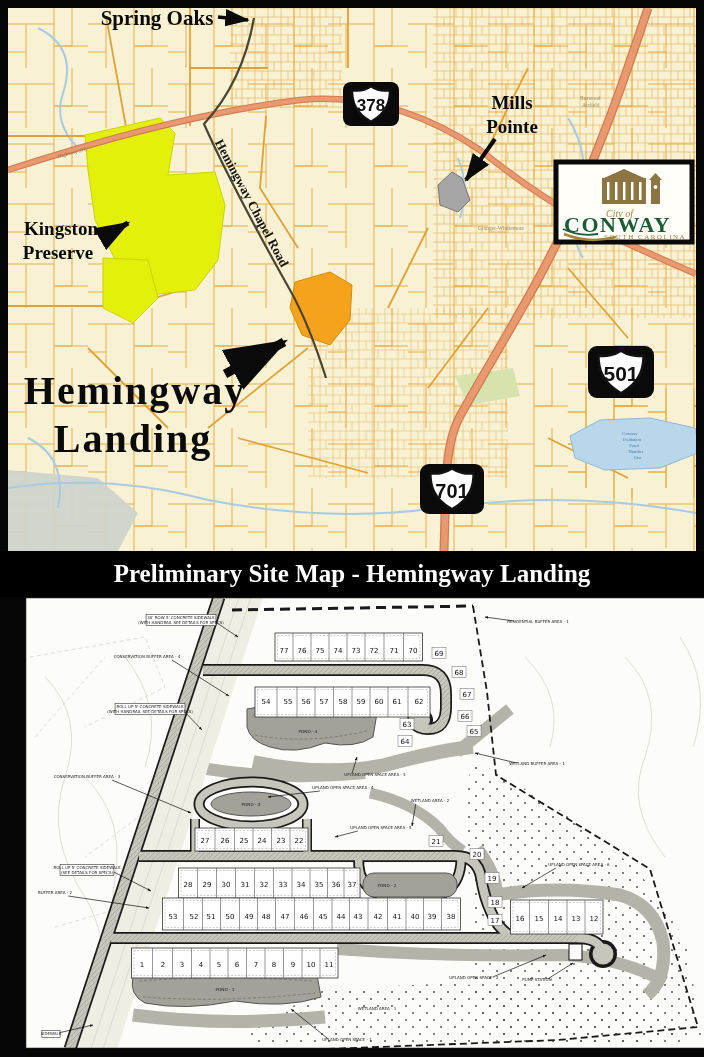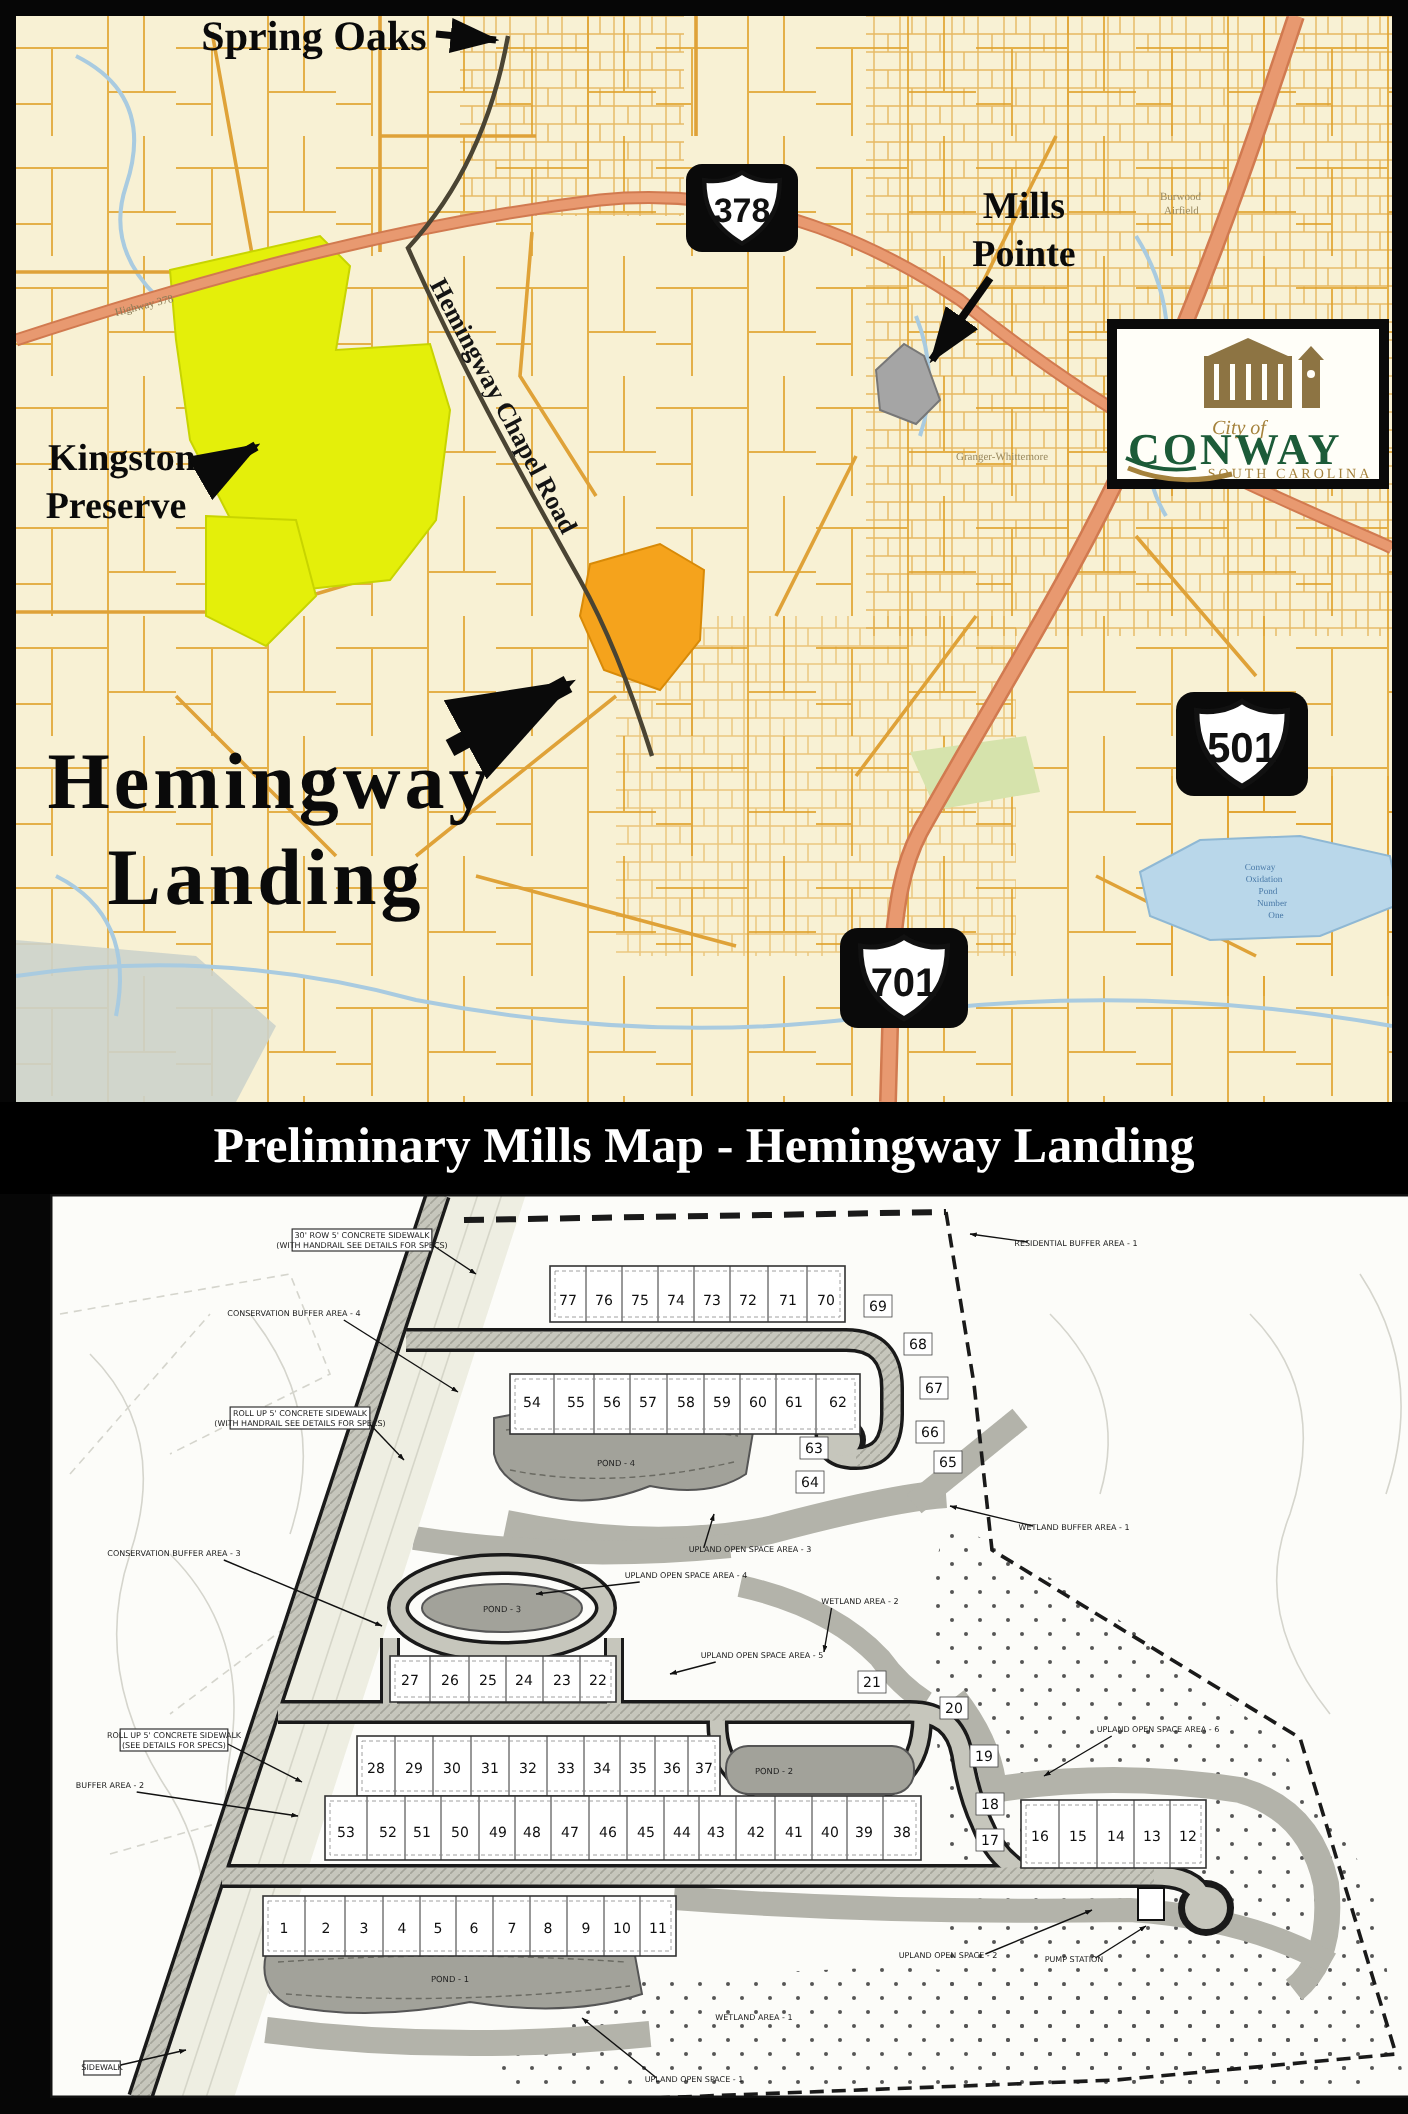--- a/index.html
+++ b/index.html
@@ -136,21 +136,21 @@
       <text x="598" y="209" font-size="10" font-style="italic" fill="#a5823c">City of</text>
       <text x="556" y="224" font-size="22" font-weight="bold" letter-spacing="1.5" fill="#1c5b38">CONWAY</text>
       <path d="M556,226 Q580,236 608,229" stroke="#a5823c" stroke-width="2.5" fill="none"></path>
       <path d="M555,221 Q572,229 590,226" stroke="#1c5b38" stroke-width="1.8" fill="none"></path>
       <text x="637" y="231" font-size="7" letter-spacing="1.5" fill="#a5823c" text-anchor="middle">SOUTH CAROLINA</text>
     </g>
   </svg>
   </div>
 
   <div class="title-bar">
-    <span>Preliminary Mills Map - Hemingway Landing</span>
+    <span>Preliminary Site Map - Hemingway Landing</span>
   </div>
 
   <div class="plan-wrap">
   <svg id="plan-svg" width="688" height="452" viewBox="0 0 688 452" font-family="DejaVu Sans, sans-serif">
     <defs>
       <pattern id="pd" width="14" height="14" patternUnits="userSpaceOnUse">
         <circle cx="3" cy="3" r="1" fill="#555"></circle>
             <circle cx="10" cy="10" r="1" fill="#555"></circle>
       </pattern>
       <pattern id="rh" width="5" height="5" patternUnits="userSpaceOnUse">

